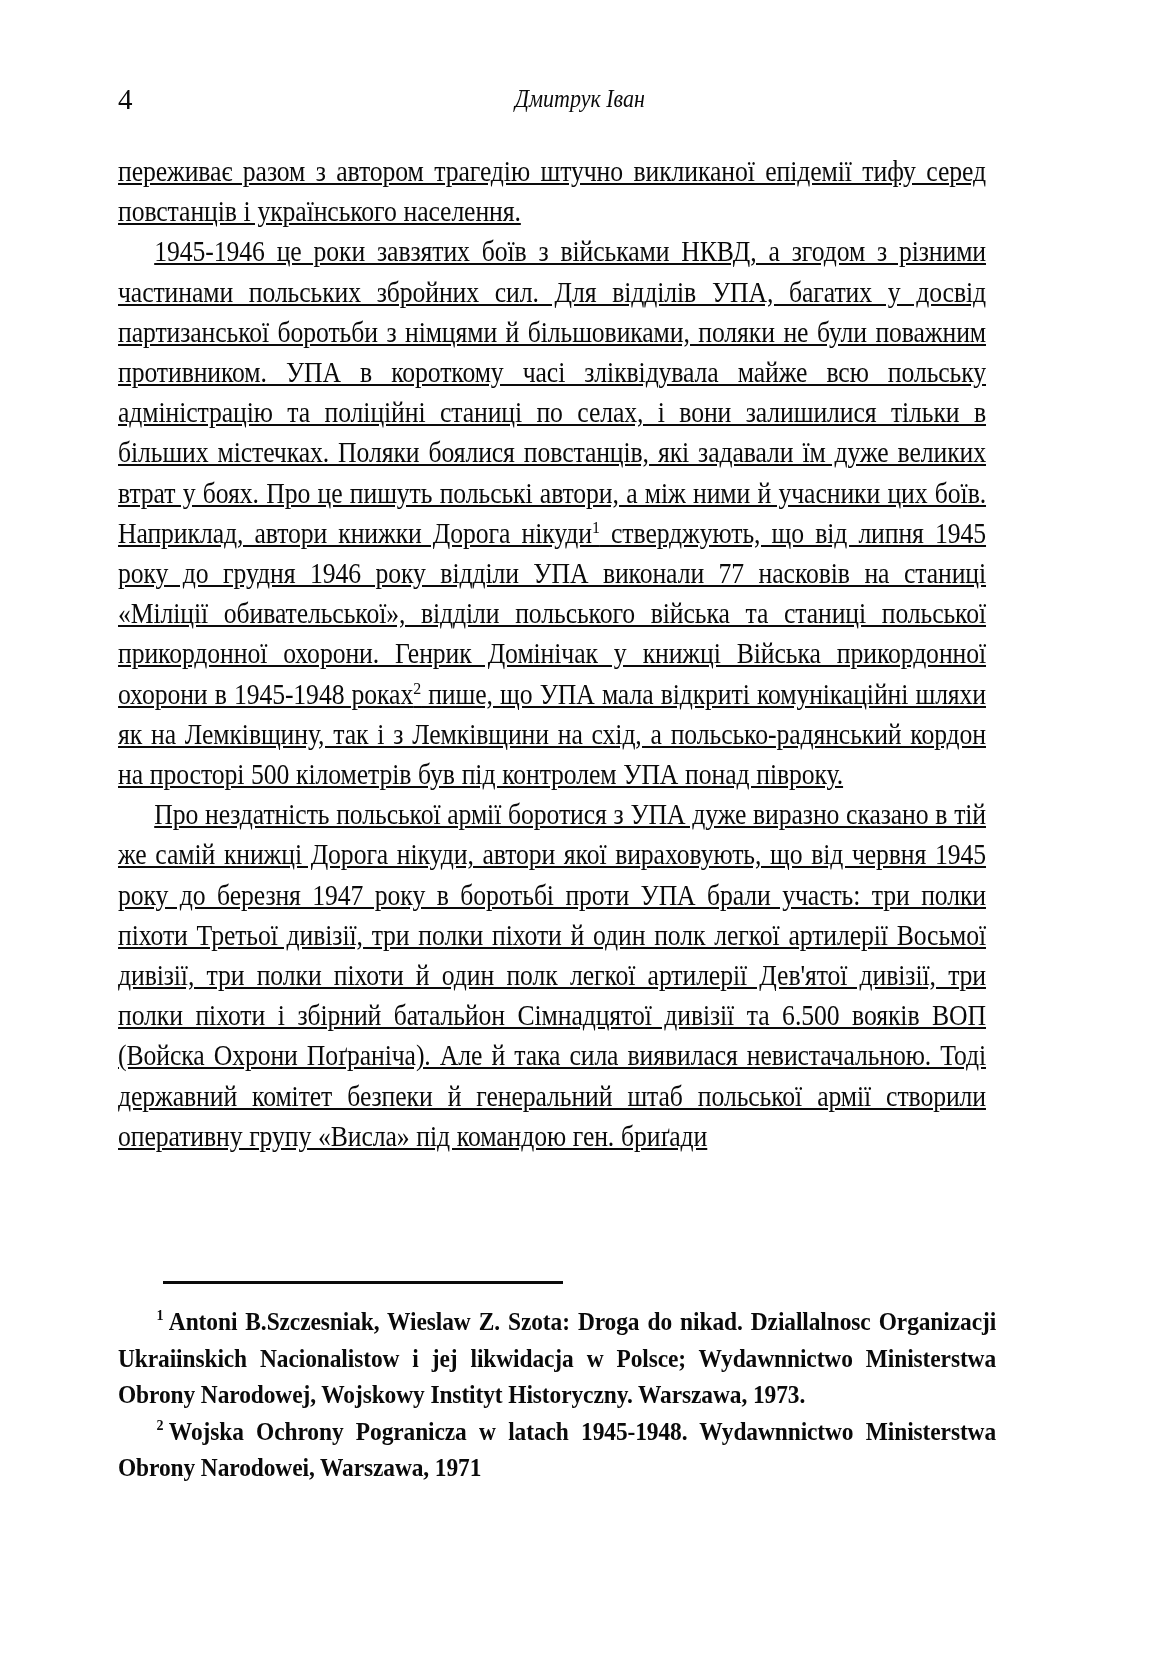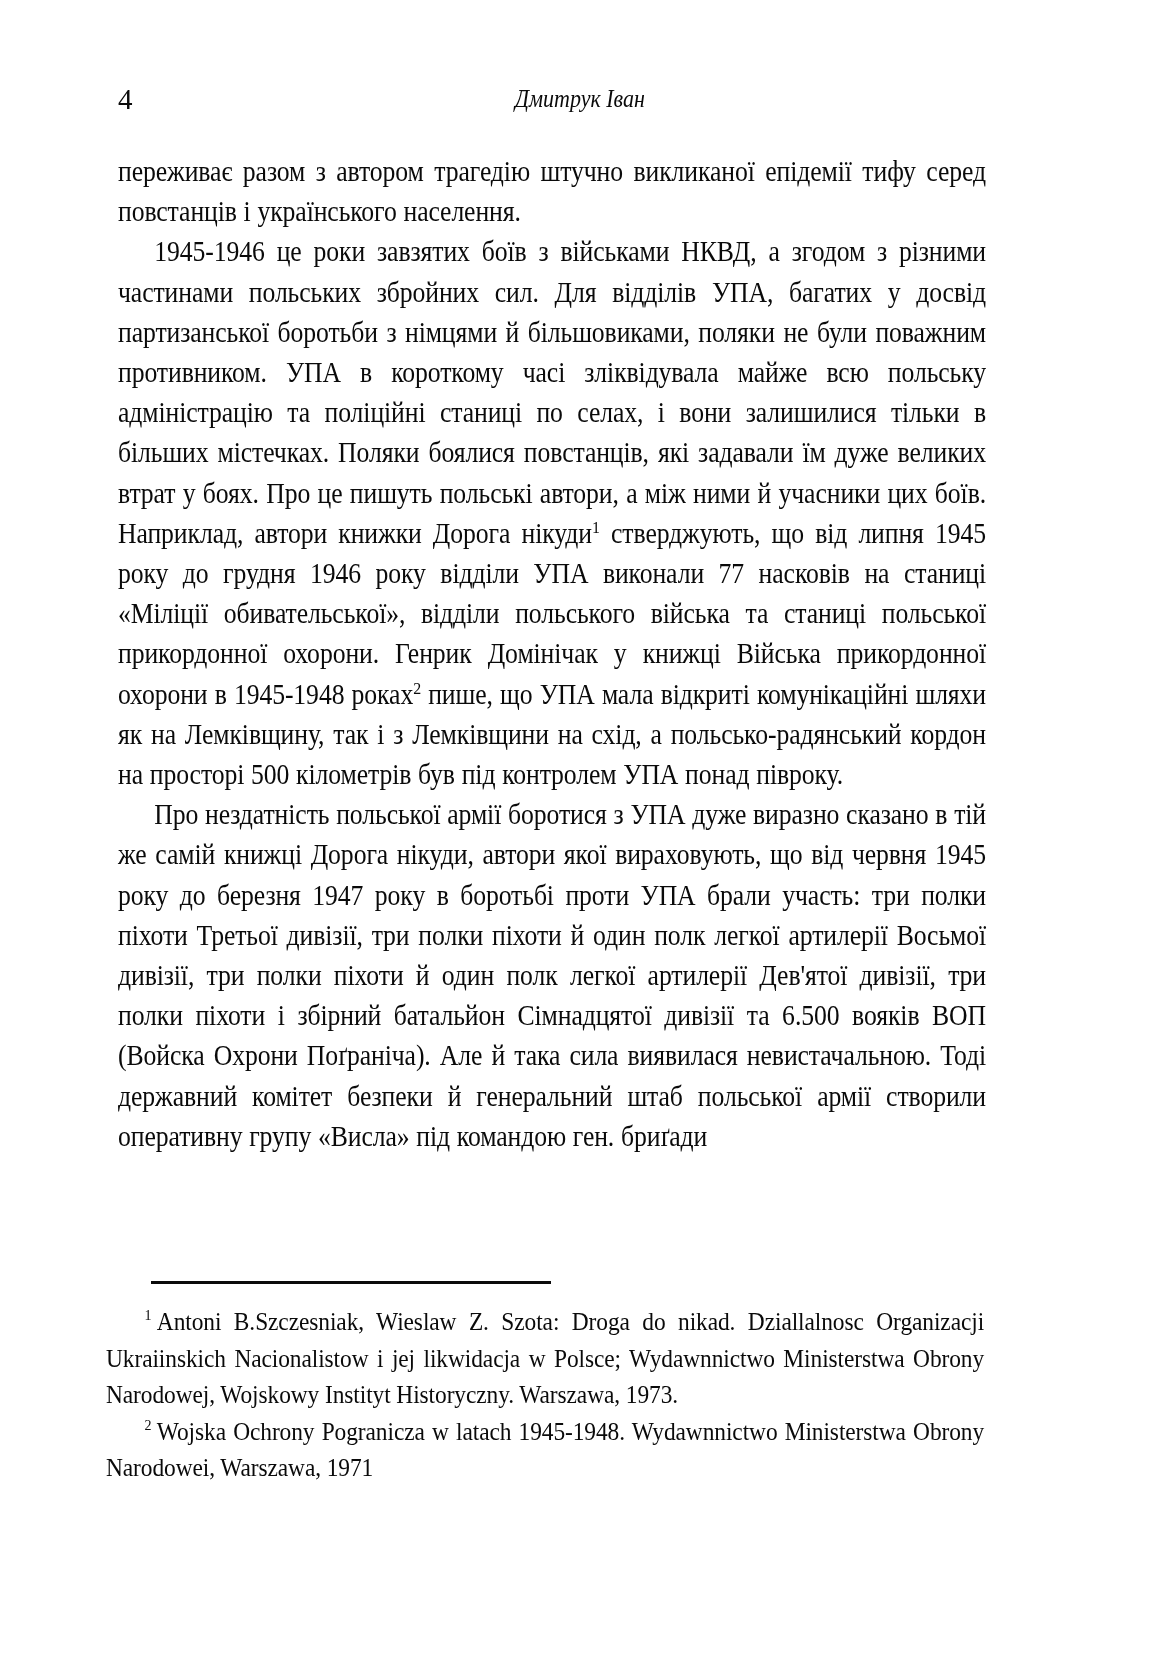--- a/index.html
+++ b/index.html
@@ -51,20 +51,21 @@
     transform: scaleX(0.88);
     transform-origin: center top;
   }
 
   
   .body-block {
     position: absolute;
     top: 152px;
     left: 118px;
     width: 868px;
+    text-decoration: underline;
   }
   .para {
     margin: 0;
     text-align: justify;
     text-align-last: left;
     font-size: 28.4px;
     line-height: 40.2px;
     font-family: "Liberation Serif", "DejaVu Serif", serif;
     transform: scaleX(0.905);
     transform-origin: left top;
@@ -81,23 +82,24 @@
   }
   sup.fn-ref {
     font-size: 0.62em;
     vertical-align: super;
     line-height: 0;
   }
 
   
   .footnote-zone {
     position: absolute;
-    left: 106px;
+    left: 118px;
     top: 1281px;
     width: 878px;
+    font-weight: bold;
   }
   .fn-rule {
     width: 400px;
     height: 3px;
     background: #0a0a0a;
     margin: 0 0 20px 45px;
   }
   .fn {
     margin: 0;
     text-align: justify;

